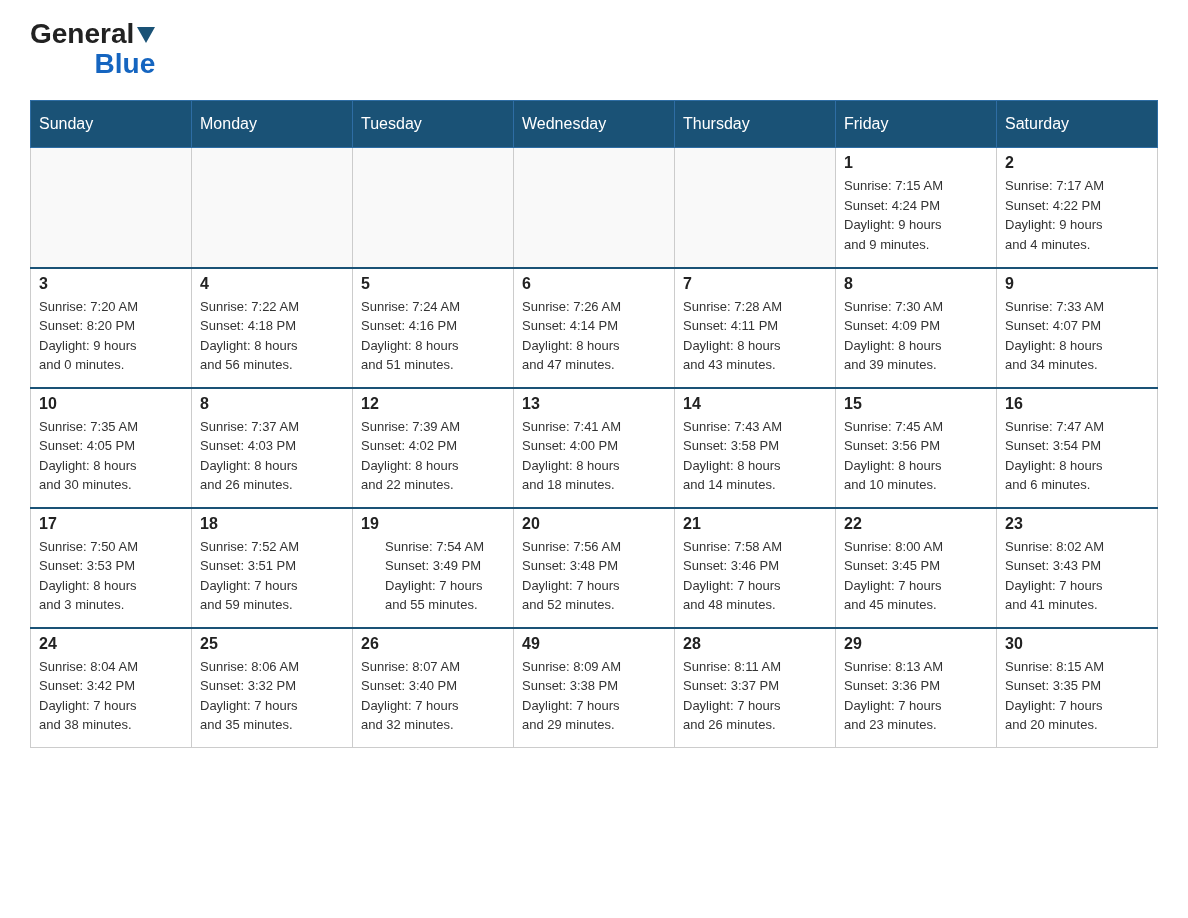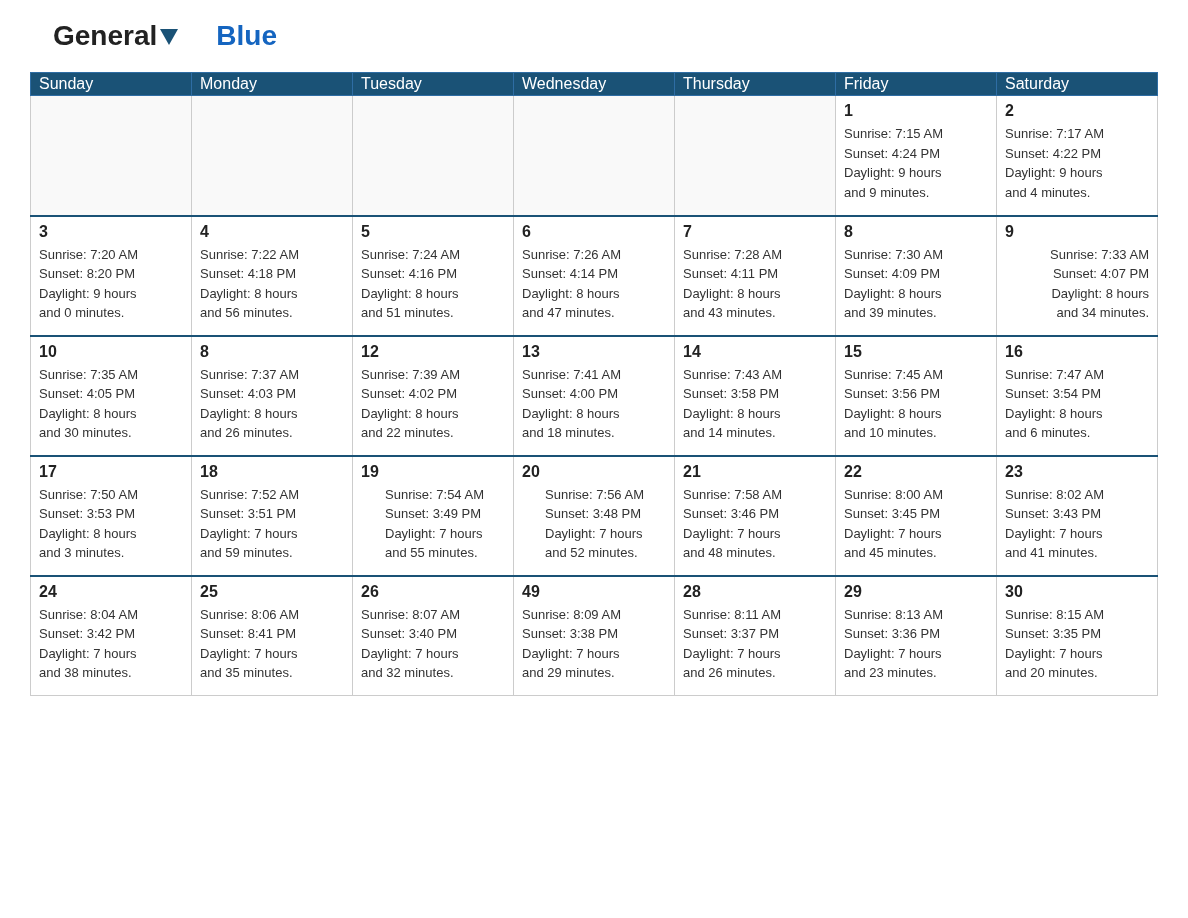--- a/index.html
+++ b/index.html
@@ -11,23 +11,22 @@
       padding: 20px 30px;
     }
     .header {
       display: flex;
       justify-content: space-between;
       align-items: flex-start;
       margin-bottom: 20px;
     }
     .logo {
       display: flex;
-      flex-direction: row;
-      align-items: center;
-      margin-left: 23px;
+      flex-direction: column;
+      align-items: flex-end;
     }
     .logo-general {
       font-size: 28px;
       font-weight: bold;
       color: #222;
       line-height: 1;
     }
     .logo-blue {
       font-size: 28px;
       font-weight: bold;
@@ -52,21 +51,21 @@
     .calendar {
       width: 100%;
       border-collapse: collapse;
       border: 1px solid #aaa;
     }
     .calendar th {
       background: #1a5276;
       color: #fff;
       font-size: 16px;
       font-weight: normal;
-      padding: 2px 8px;
+      padding: 14px 8px;
       text-align: left;
       border: 1px solid #2e6da4;
     }
     .calendar td {
       width: 14.28%;
       vertical-align: top;
       padding: 6px 8px;
       border: 1px solid #ccc;
       font-size: 13px;
       color: #333;
@@ -181,21 +180,21 @@
         </td>
         <td>
           <span class="day-num">8</span>
           <div class="day-info" style="white-space: pre-line;">Sunrise: 7:30 AM
 Sunset: 4:09 PM
 Daylight: 8 hours
 and 39 minutes.</div>
         </td>
         <td>
           <span class="day-num">9</span>
-          <div class="day-info" style="white-space: pre-line; text-align: right;">Sunrise: 7:33 AM
+          <div class="day-info" style="white-space: pre-line;">Sunrise: 7:33 AM
 Sunset: 4:07 PM
 Daylight: 8 hours
 and 34 minutes.</div>
         </td>
       </tr>
       <tr class="row-top">
         <td>
           <span class="day-num">10</span>
           <div class="day-info" style="white-space: pre-line;">Sunrise: 7:35 AM
 Sunset: 4:05 PM
@@ -262,21 +261,21 @@
         </td>
         <td>
           <span class="day-num">19</span>
           <div class="day-info" style="white-space: pre-line; margin-left: 24px;">Sunrise: 7:54 AM
 Sunset: 3:49 PM
 Daylight: 7 hours
 and 55 minutes.</div>
         </td>
         <td>
           <span class="day-num">20</span>
-          <div class="day-info" style="white-space: pre-line; margin-left: 23px;">Sunrise: 7:56 AM
+          <div class="day-info" style="white-space: pre-line;">Sunrise: 7:56 AM
 Sunset: 3:48 PM
 Daylight: 7 hours
 and 52 minutes.</div>
         </td>
         <td>
           <span class="day-num">21</span>
           <div class="day-info" style="white-space: pre-line;">Sunrise: 7:58 AM
 Sunset: 3:46 PM
 Daylight: 7 hours
 and 48 minutes.</div>
@@ -300,21 +299,21 @@
         <td>
           <span class="day-num">24</span>
           <div class="day-info" style="white-space: pre-line;">Sunrise: 8:04 AM
 Sunset: 3:42 PM
 Daylight: 7 hours
 and 38 minutes.</div>
         </td>
         <td>
           <span class="day-num">25</span>
           <div class="day-info" style="white-space: pre-line;">Sunrise: 8:06 AM
-Sunset: 8:41 PM
+Sunset: 3:32 PM
 Daylight: 7 hours
 and 35 minutes.</div>
         </td>
         <td>
           <span class="day-num">26</span>
           <div class="day-info" style="white-space: pre-line;">Sunrise: 8:07 AM
 Sunset: 3:40 PM
 Daylight: 7 hours
 and 32 minutes.</div>
         </td>

